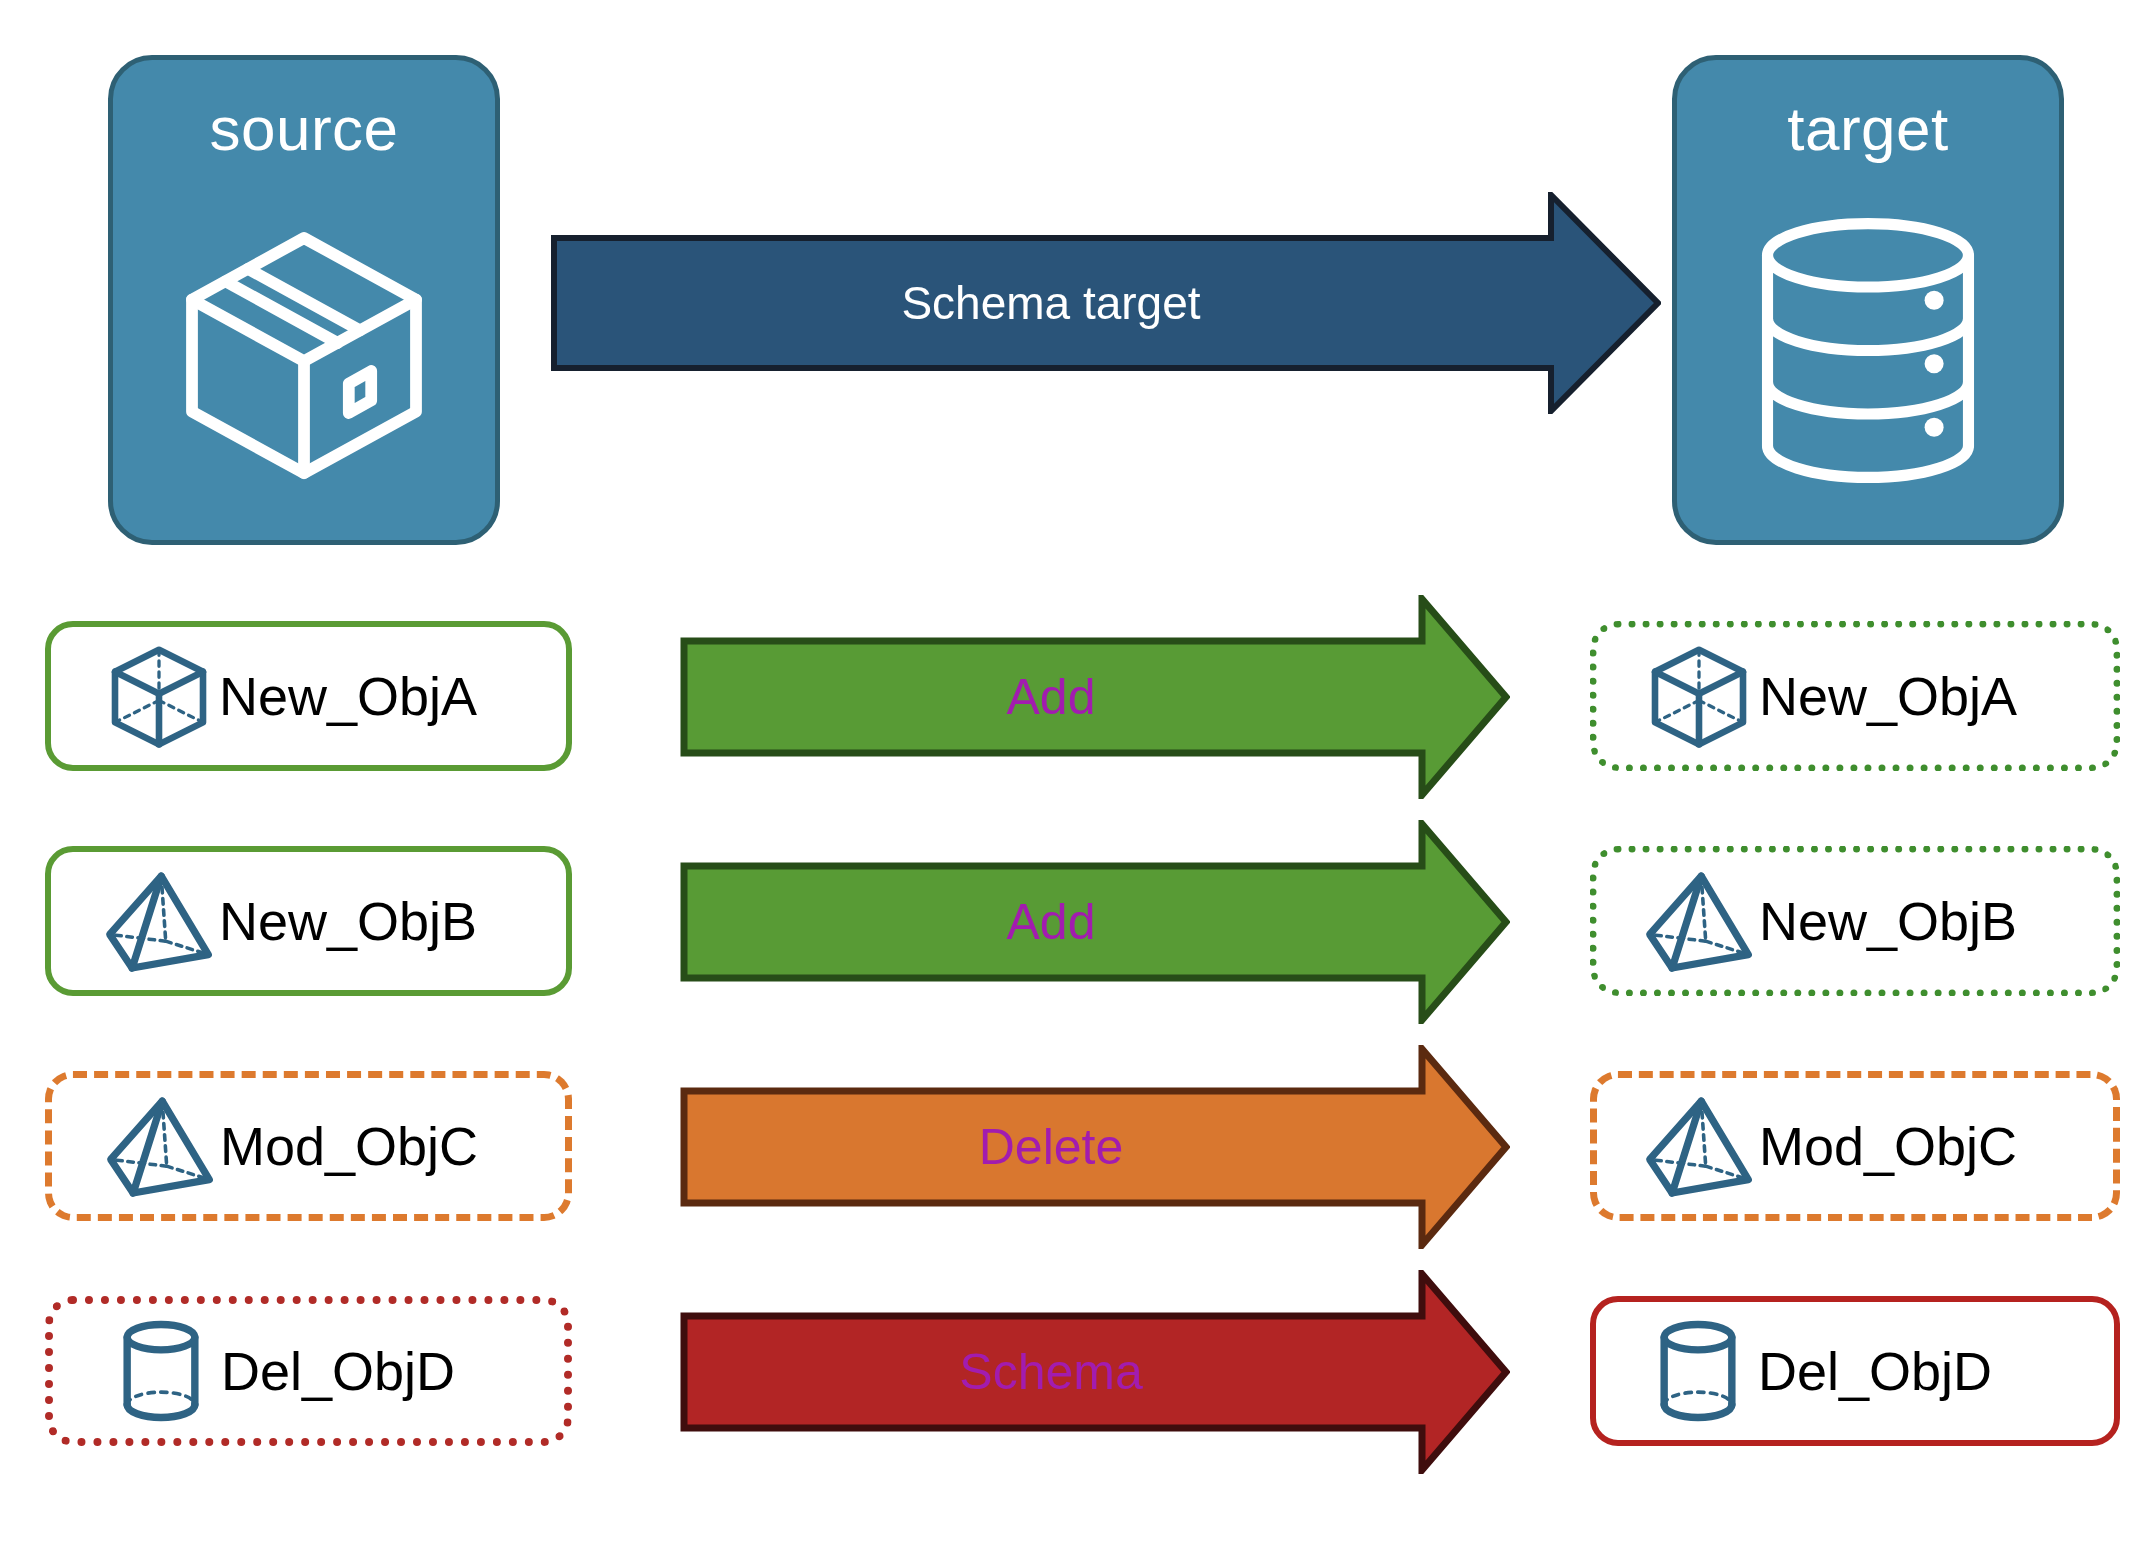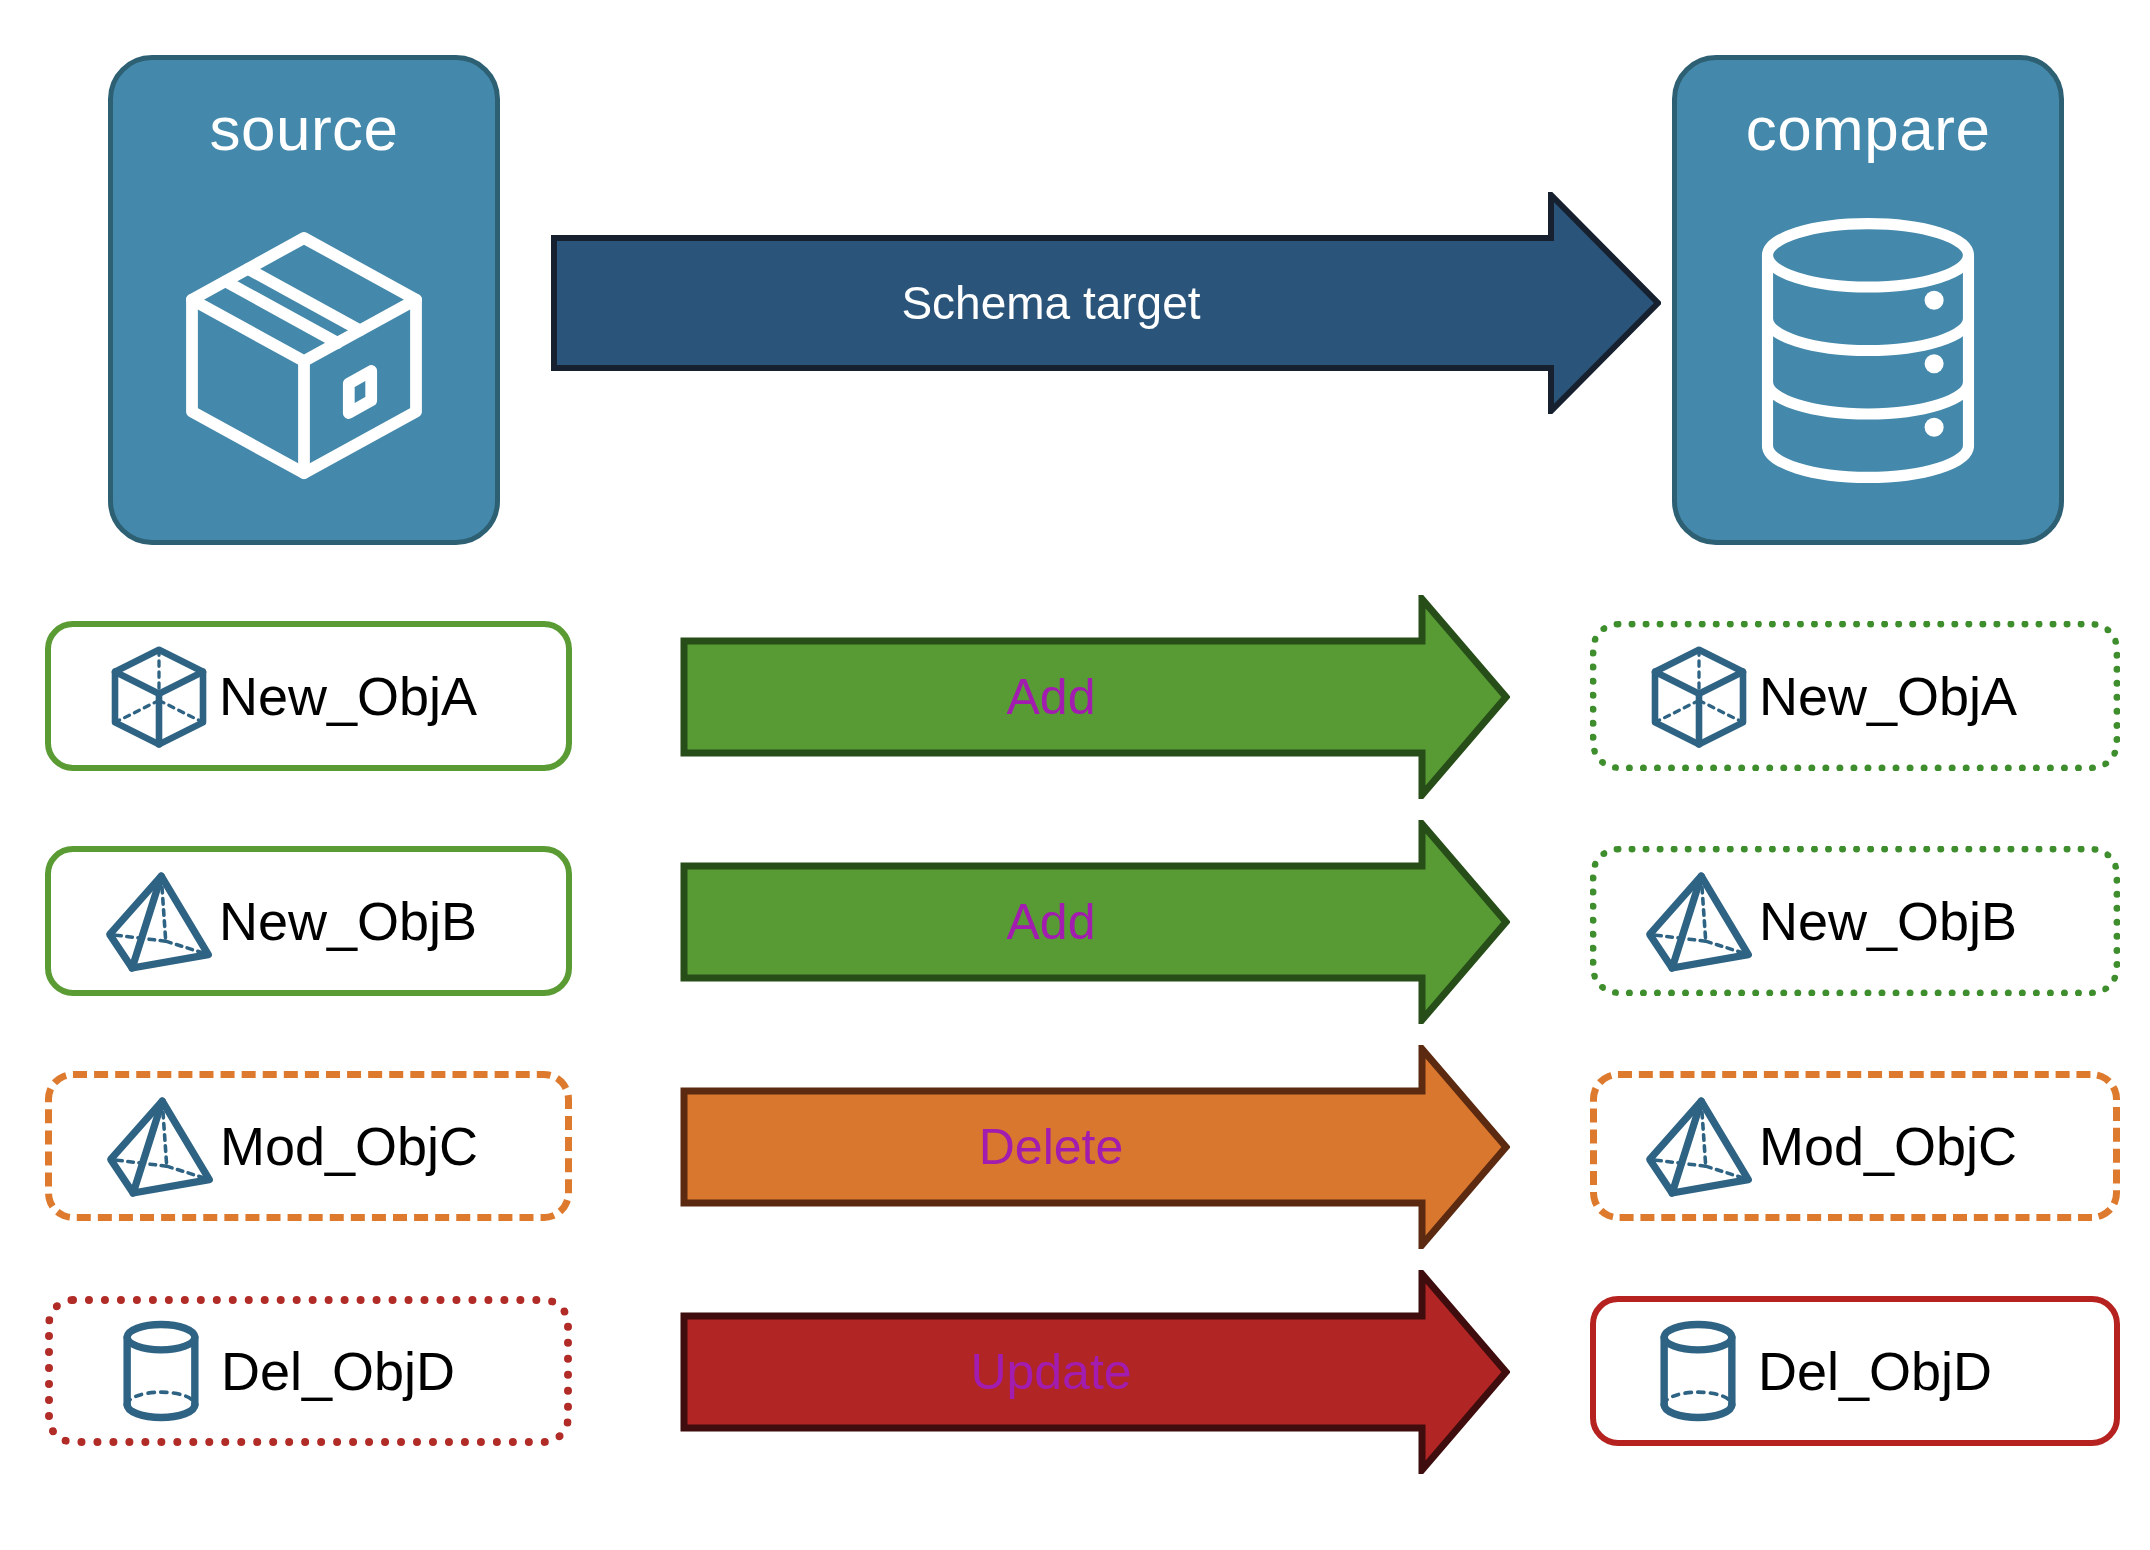--- a/index.html
+++ b/index.html
@@ -102,21 +102,21 @@
           <path d="M30 21 L70 43"></path>
           <path d="M22 25.5 L62 47.5"></path>
 
           <path d="M66 62 L74 57.5 L74 68 L66 72.5 Z"></path>
         </g>
       </svg>
     </div>
   </div>
 
   <div id="target-card" class="endpoint">
-    <div class="ep-title">compare</div>
+    <div class="ep-title">target</div>
     <div class="ep-icon">
       <svg width="270" height="275" viewBox="0 0 100 104" aria-hidden="true">
         <g fill="none" stroke="#ffffff" stroke-width="4.2" stroke-linejoin="round" stroke-linecap="round">
           <ellipse cx="50" cy="16" rx="38" ry="12"></ellipse>
           <path d="M12 16 L12 88"></path>
           <path d="M88 16 L88 88"></path>
           <path d="M12 88 a38 12 0 0 0 76 0"></path>
           <path d="M12 40 a38 12 0 0 0 76 0"></path>
           <path d="M12 64 a38 12 0 0 0 76 0"></path>
         </g>
@@ -284,21 +284,21 @@
           <path d="M10 84 a32 12 0 0 1 64 0" fill="none" stroke="#2e6384" stroke-width="3.4" stroke-dasharray="6 6" stroke-linecap="round"></path>
         </svg>
       </span>
       <span class="chip-label">Del_ObjD</span>
     </div>
 
     <div class="action-arrow">
       <svg width="830" height="204" viewBox="0 0 830 204" aria-hidden="true">
         <polygon points="4,46 742,46 742,4 826,102 742,200 742,158 4,158" fill="#b22525" stroke="#3f0d0d" stroke-width="7" stroke-linejoin="miter"></polygon>
       </svg>
-      <div class="alabel">Update</div>
+      <div class="alabel">Schema</div>
     </div>
 
     <div class="chip tgt bd-red-solid">
       <span class="chip-icon">
         <svg width="100" height="110" viewBox="0 0 84 104" aria-hidden="true">
           <g fill="none" stroke="#2e6384" stroke-width="7" stroke-linejoin="round" stroke-linecap="round">
             <ellipse cx="42" cy="20" rx="32" ry="12"></ellipse>
             <path d="M10 20 L10 84"></path>
             <path d="M74 20 L74 84"></path>
             <path d="M10 84 a32 12 0 0 0 64 0"></path>

